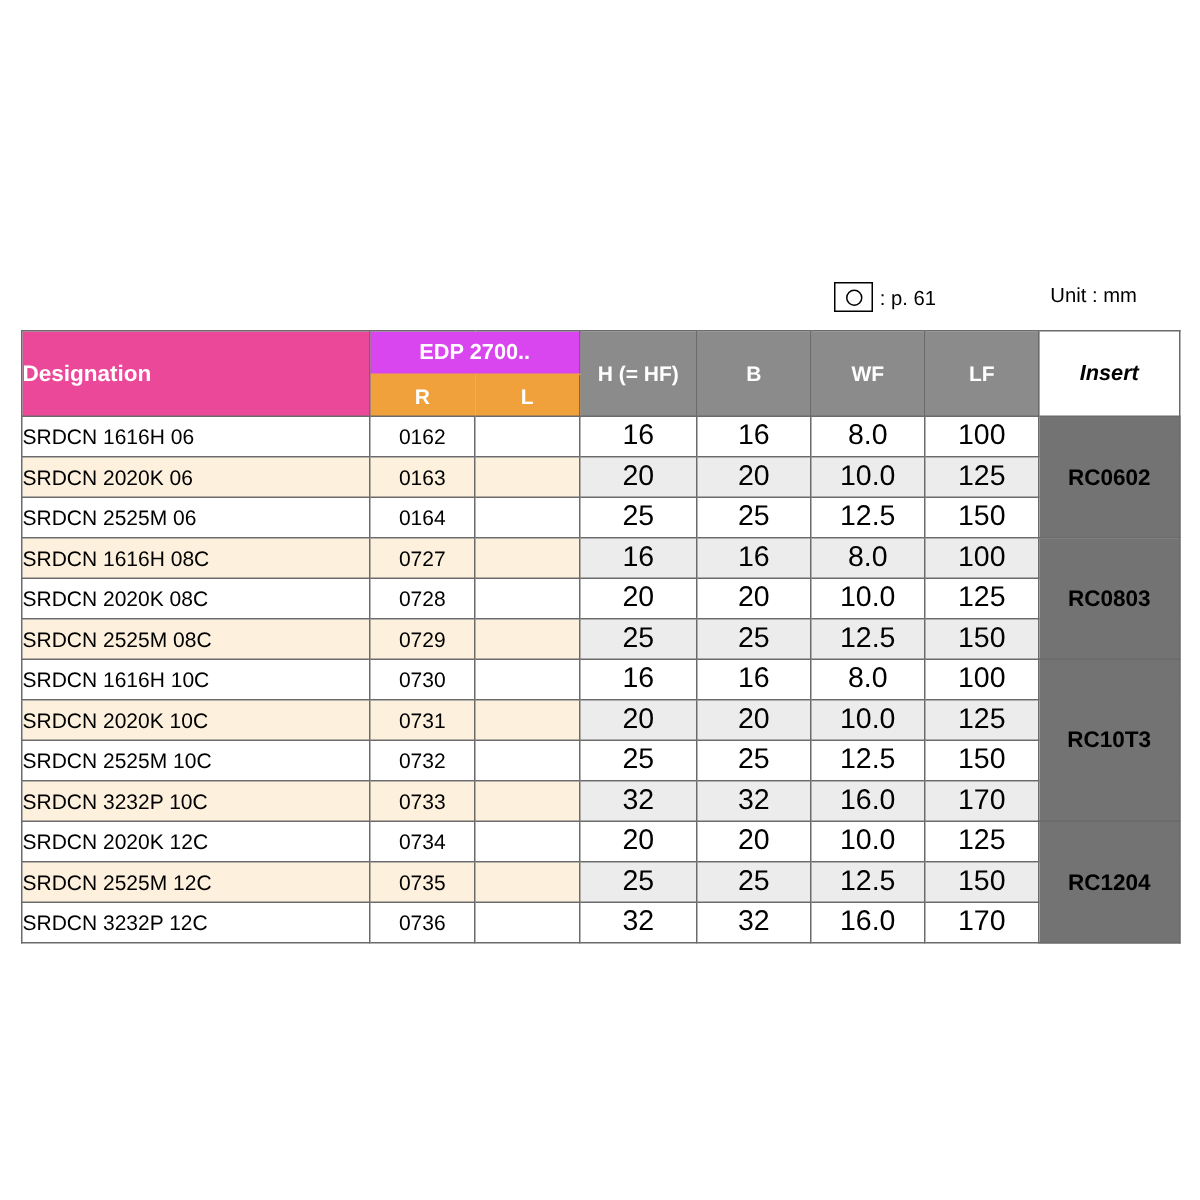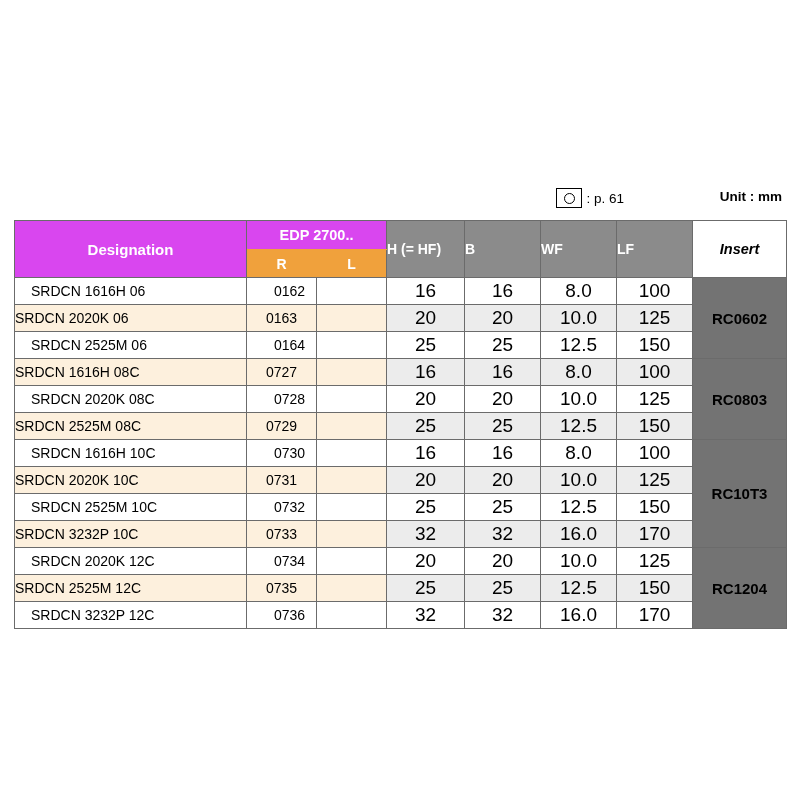--- a/index.html
+++ b/index.html
@@ -53,49 +53,48 @@
     border: 1.4px solid #000;
     border-radius: 50%;
     box-sizing: border-box;
   }
   .ref-text {
     font-size: 13.5px;
     letter-spacing: 0px;
   }
   .unit-label {
     position: absolute;
-    right: 4px;
+    right: 28px;
     top: 1px;
     font-size: 13.5px;
     color: #000;
-    font-weight: bold;
   }
 
   
   table.spec {
     position: absolute;
     left: 14px;
     top: 220px;
     width: 772px;
     border-collapse: collapse;
     table-layout: fixed;
   }
   table.spec td, table.spec th {
     border: 1px solid #6b6b6b;
     padding: 0;
     margin: 0;
   }
 
   
   .hdr-desig {
-    background: #d946ef;
+    background: #ec4899;
     color: #ffffff;
     font-weight: bold;
     font-size: 15px;
-    text-align: center;
+    text-align: left;
     height: 55px;
   }
   .hdr-edp {
     background: #d946ef;
     color: #ffffff;
     font-weight: bold;
     font-size: 14.5px;
     text-align: center;
     height: 28px;
     border-bottom: 1px solid #f0a13c !important;
@@ -110,21 +109,21 @@
     border-top: none !important;
   }
   .hdr-rl.r { border-right: 1px solid #f0a13c !important; }
   .hdr-rl.l { border-left: 1px solid #f0a13c !important; }
 
   .hdr-grey {
     background: #8b8b8b;
     color: #ffffff;
     font-weight: bold;
     font-size: 14px;
-    text-align: left;
+    text-align: center;
     height: 55px;
   }
   .hdr-white {
     background: #ffffff;
     color: #000000;
     font-weight: bold;
     font-size: 14.5px;
     text-align: center;
     height: 55px;
     font-style: italic;
@@ -155,21 +154,21 @@
   td.insert {
     font-size: 15px;
     font-weight: bold;
     color: #000;
     text-align: center;
     background: #737373;
   }
 
   
   tr.alt td.desig, tr.alt td.edp { background: #fdf0dd; }
-  tr.norm td.desig, tr.norm td.edp { background: #ffffff; padding-left: 16px; }
+  tr.norm td.desig, tr.norm td.edp { background: #ffffff; }
   tr.alt td.num { background: #ececec; }
   tr.norm td.num { background: #ffffff; }
 
   
   .grp-end td { border-bottom: 1.6px solid #4a4a4a; }
 </style>
 </head>
 <body>
 
 <div id="page">

